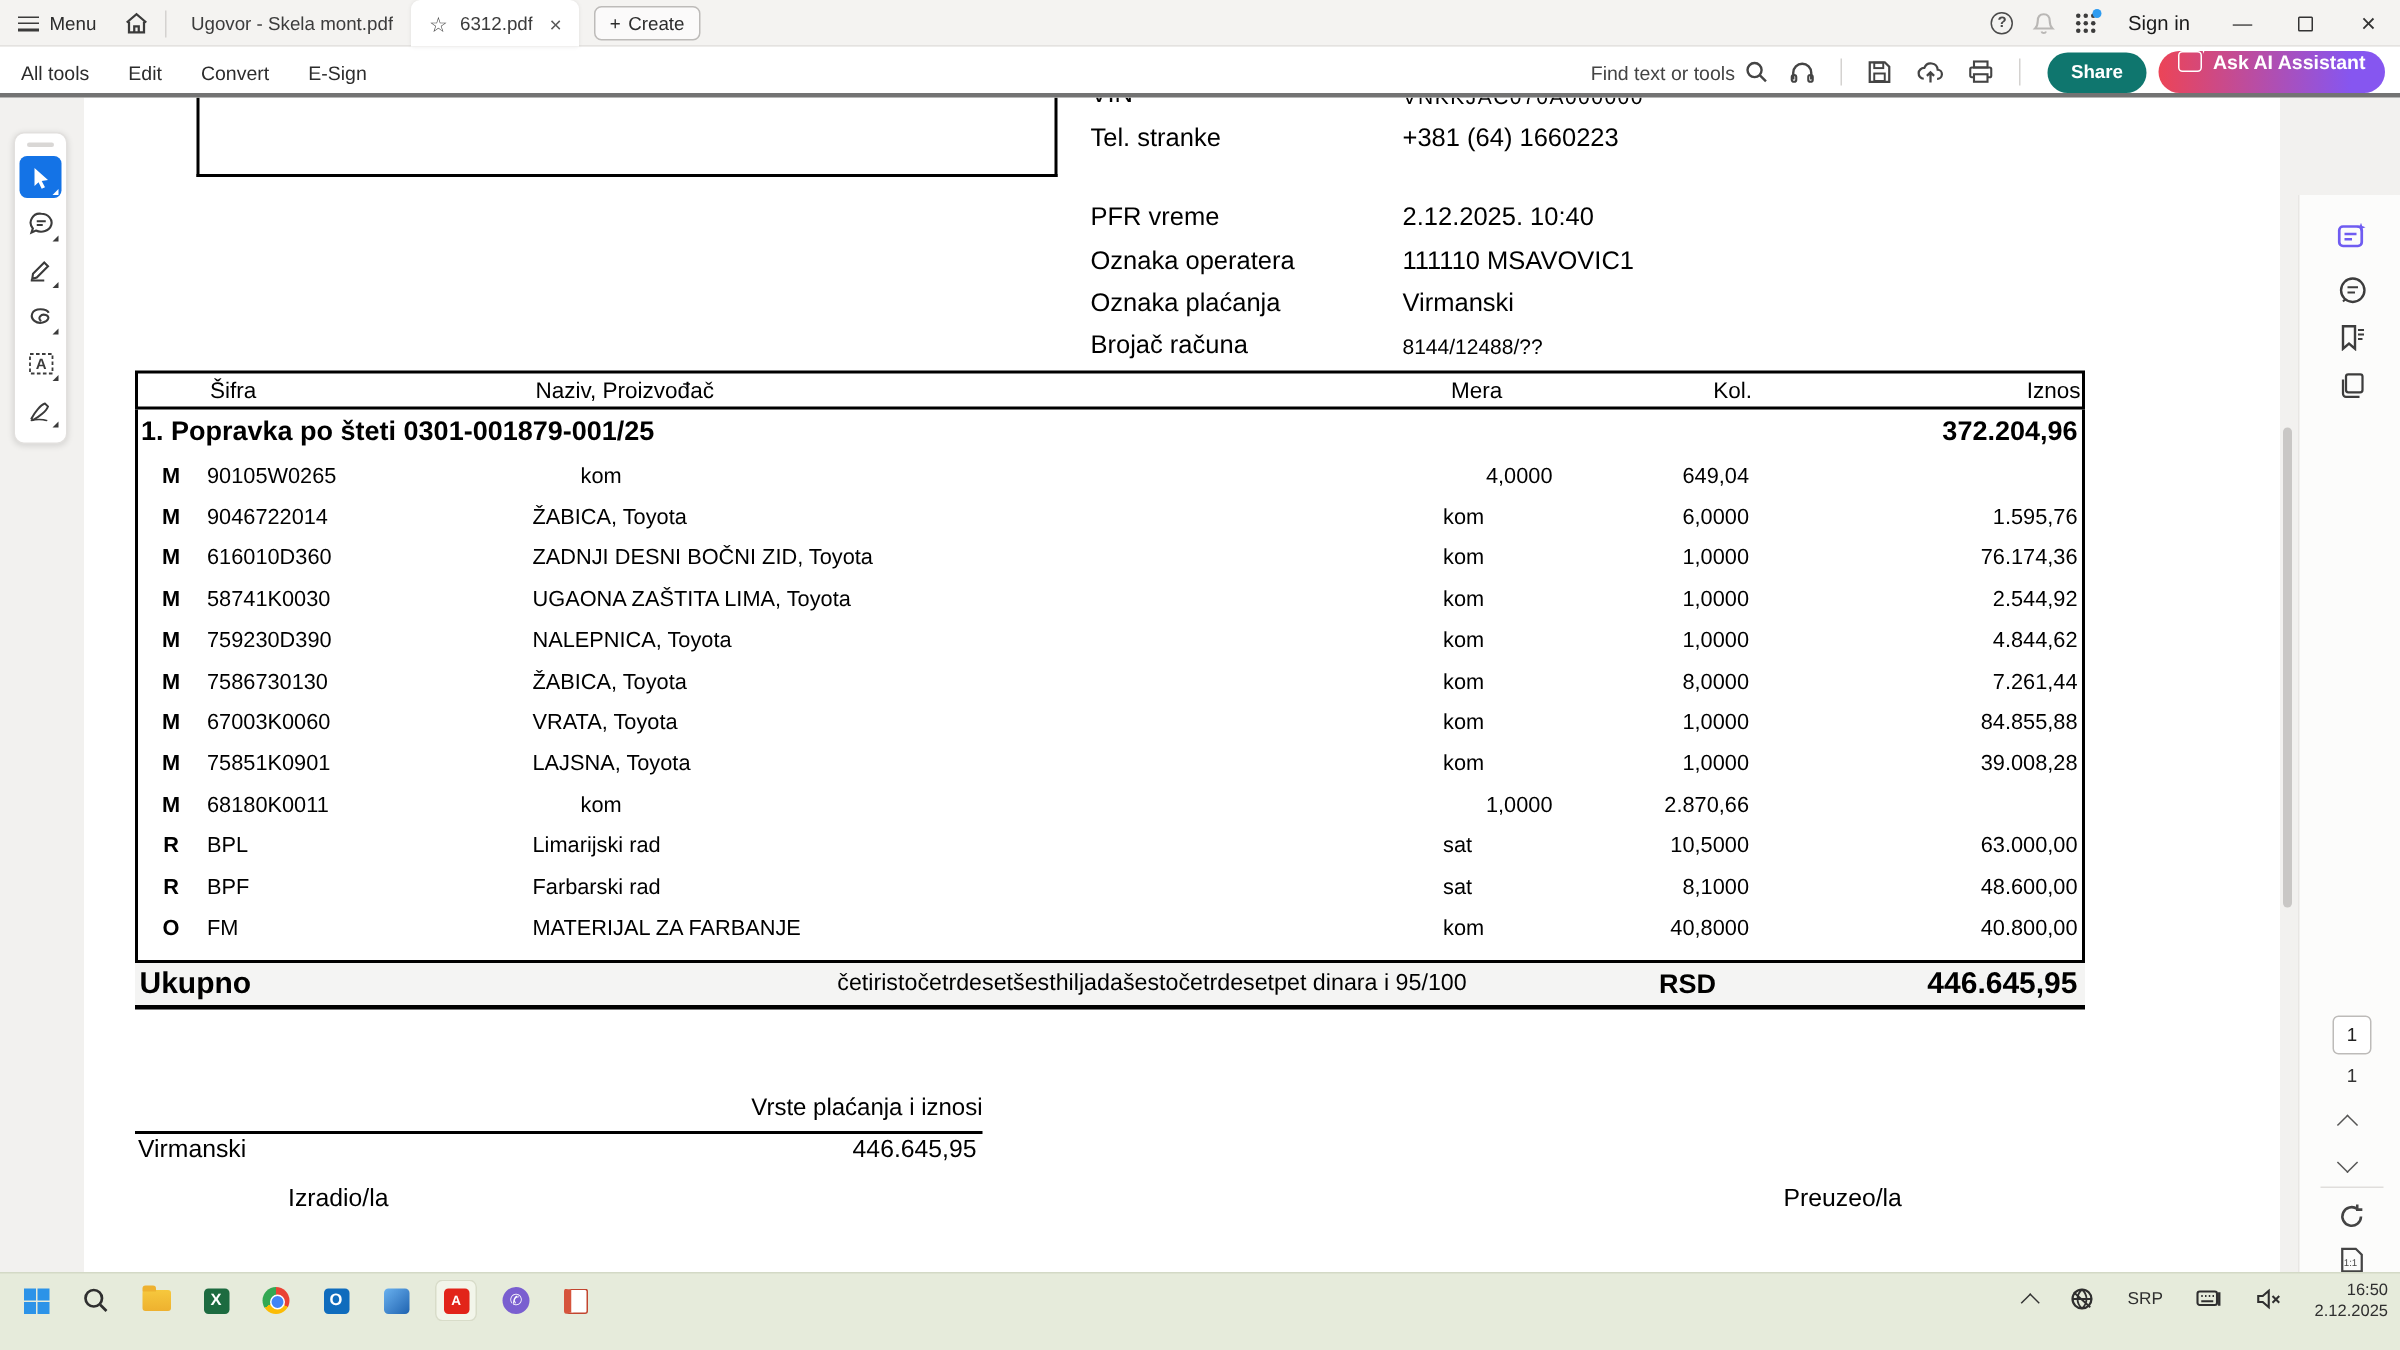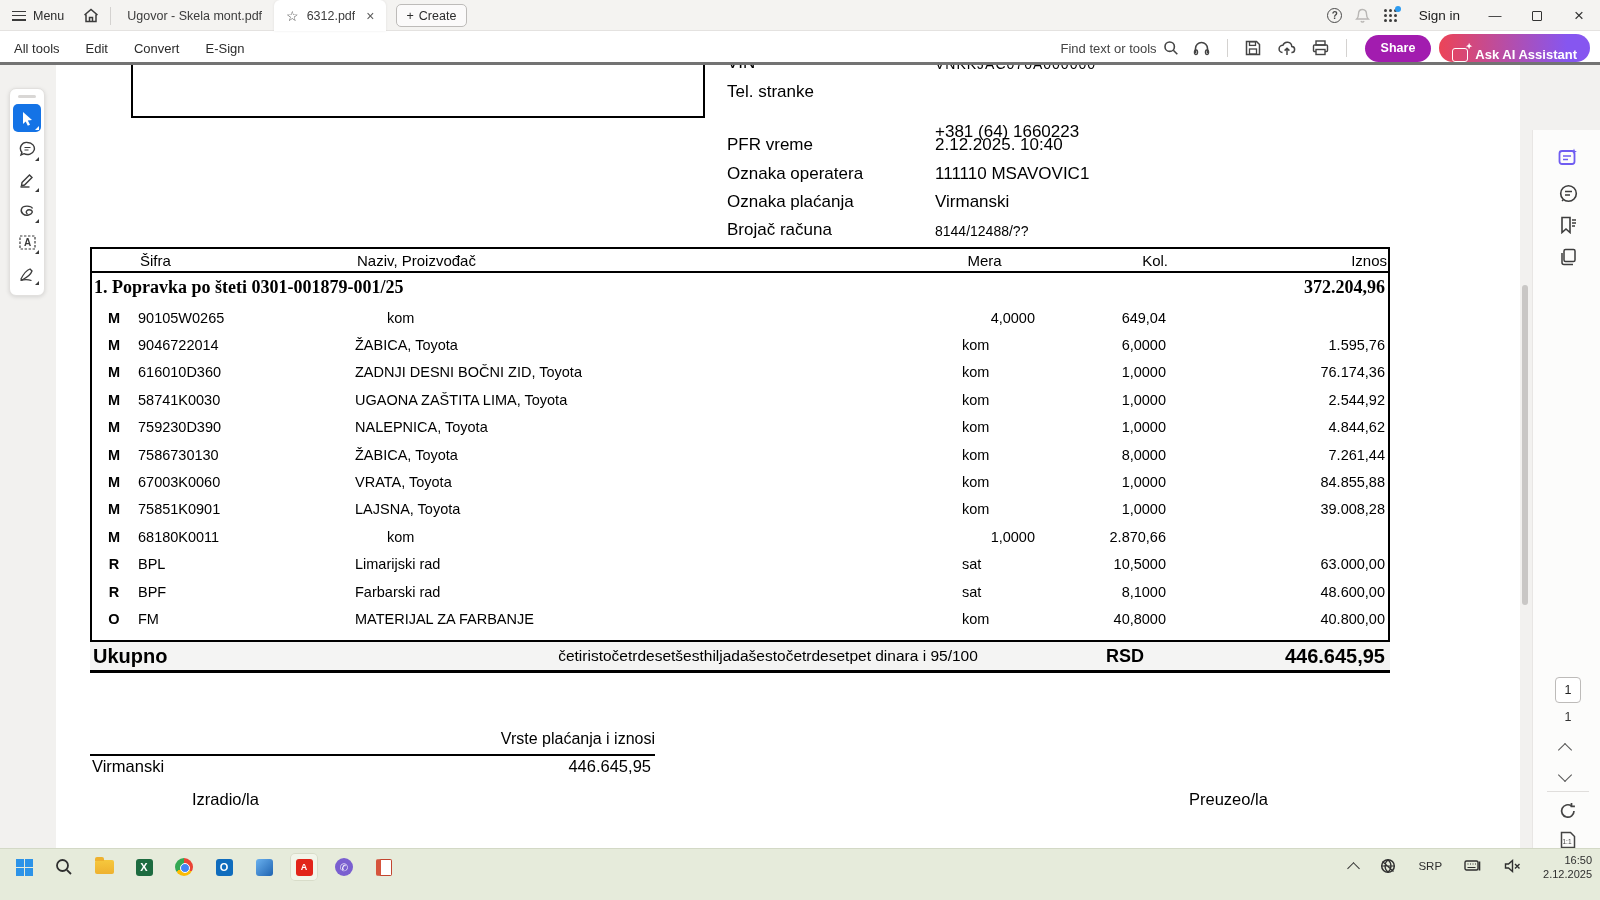--- a/index.html
+++ b/index.html
@@ -28,22 +28,22 @@
   .winbtn { width:42px; height:31px; display:flex; align-items:center; justify-content:center; font-size:13px; color:#333; cursor:pointer; }
   .maxbox { width:10px; height:10px; border:1.3px solid #333; border-radius:1px; }
 
   
   #toolbar { position:absolute; left:0; top:31px; width:1600px; height:34px; background:#ffffff; border-bottom:3px solid #737373; z-index:29; }
   .tool-tabs { position:absolute; left:0; top:0; height:34px; display:flex; align-items:center; padding-left:14px; gap:26px; }
   .tool-tab { font-size:13px; color:#2c2c2c; cursor:pointer; }
   .tools-right { position:absolute; right:10px; top:0; height:34px; display:flex; align-items:center; gap:8px; }
   .find-box { display:flex; align-items:center; gap:6px; color:#444; font-size:13px; cursor:pointer; padding-right:2px; }
   .icon24 { width:26px; height:26px; display:flex; align-items:center; justify-content:center; cursor:pointer; border-radius:4px; }
-  .share-btn { height:27px; padding:0 16px; background:#a21caf; border-radius:15px; color:#fff; font-size:12.5px; font-weight:bold; display:flex; align-items:center; cursor:pointer; margin-left:6px; }
-  .ai-btn { height:28px; padding:0 13px; border-radius:15px; background:linear-gradient(90deg,#ec4457,#8656f0 85%); color:#fff; font-size:13px; font-weight:bold; display:flex; align-items:flex-end; gap:7px; cursor:pointer; }
+  .share-btn { height:27px; padding:0 16px; background:#0f766e; border-radius:15px; color:#fff; font-size:12.5px; font-weight:bold; display:flex; align-items:center; cursor:pointer; margin-left:6px; }
+  .ai-btn { height:28px; padding:0 13px; border-radius:15px; background:linear-gradient(90deg,#ec4457,#8656f0 85%); color:#fff; font-size:13px; font-weight:bold; display:flex; align-items:flex-start; gap:7px; cursor:pointer; }
   .ai-glyph { width:16px; height:14px; border:1.6px solid #fff; border-radius:3px; position:relative; }
   .ai-glyph:after { content:"✦"; position:absolute; top:-7px; right:-5px; font-size:8px; color:#fff; }
 
   
   #leftrail { position:absolute; left:9px; top:88px; width:36px; background:#fff; border:1px solid #e2e0de; border-radius:7px; box-shadow:0 1px 4px rgba(0,0,0,.12); padding:5px 3px; z-index:20; }
   .lr-grip { width:18px; height:3px; background:#d9d7d5; border-radius:2px; margin:1px auto 6px; }
   .lr-item { width:28px; height:28px; margin:3px auto; border-radius:5px; display:flex; align-items:center; justify-content:center; position:relative; cursor:pointer; color:#3b3b3b; }
   .lr-item.sel { background:#1473e6; color:#fff; }
   .lr-item .corner { position:absolute; right:2px; bottom:2px; width:0; height:0; border-left:4px solid transparent; border-bottom:4px solid currentColor; }
 
@@ -52,21 +52,21 @@
   #page { position:absolute; left:56px; top:0; width:1464px; height:783px; background:#ffffff; overflow:hidden; }
   .doc { color:#000; }
   .partial-box { position:absolute; left:75px; top:-6px; width:574px; height:59px; border-left:2px solid #000; border-right:2px solid #000; border-bottom:2px solid #000; }
   .info-label { position:absolute; left:671px; font-size:17px; }
   .info-value { position:absolute; left:879px; font-size:17px; }
   .small-val { font-size:14px; }
 
   
   .thead { position:absolute; left:34px; top:182px; width:1300px; height:26px; border:2px solid #000; display:grid; grid-template-columns:48px 217px 575px 105px 131px 219px; align-items:center; font-size:15px; padding-right:5px; }
   .tbody-frame { position:absolute; left:34px; top:208px; width:1300px; height:367px; border-left:2px solid #000; border-right:2px solid #000; }
-  .section-row { position:absolute; left:34px; top:212px; width:1300px; height:26px; font-size:18px; font-weight:bold; display:flex; justify-content:space-between; padding:0 5px 0 4px;font-family:Liberation Serif, serif; }
+  .section-row { position:absolute; left:34px; top:212px; width:1300px; height:26px; font-size:18px; font-weight:bold; display:flex; justify-content:space-between; padding:0 5px 0 4px; }
   .rows { position:absolute; left:34px; top:239px; width:1300px; }
   .trow { height:27.4px; display:grid; grid-template-columns:48px 217px 575px 105px 131px 219px; align-items:center; font-size:14.5px; padding-right:5px; }
   .c.t { font-weight:bold; text-align:center; }
   .c.u { padding-left:32px; }
   .c.r { text-align:right; }
   .hdr-c { white-space:nowrap; }
   .hdr-mera { text-align:center; }
   .total-band { position:absolute; left:34px; top:575px; width:1300px; height:33px; background:#f4f4f3; border-top:2px solid #000; border-bottom:3px solid #000; display:flex; align-items:center; padding:0 5px 0 3px; }
   .tb-ukupno { font-size:20px; font-weight:bold; width:390px; }
   .tb-words { font-size:15.5px; flex:0 0 570px; text-align:center; }
@@ -279,21 +279,21 @@
 
 <div id="docarea">
   <div id="page" class="doc">
 
     <div class="partial-box"></div>
 
     <div class="info-label" style="top:-12px;">VIN</div>
     <div class="info-value small-val" style="top:-9px; letter-spacing:1px;">VNKKJAC070A000000</div>
 
     <div class="info-label" style="top:17px;">Tel. stranke</div>
-    <div class="info-value" style="top:17px;margin-top:40px;">+381 (64) 1660223</div>
+    <div class="info-value" style="top:17px;">+381 (64) 1660223</div>
 
     <div class="info-label" style="top:70px;">PFR vreme</div>
     <div class="info-value" style="top:70px;">2.12.2025. 10:40</div>
 
     <div class="info-label" style="top:99px;">Oznaka operatera</div>
     <div class="info-value" style="top:99px;">111110 MSAVOVIC1</div>
 
     <div class="info-label" style="top:127px;">Oznaka plaćanja</div>
     <div class="info-value" style="top:127px;">Virmanski</div>
 

